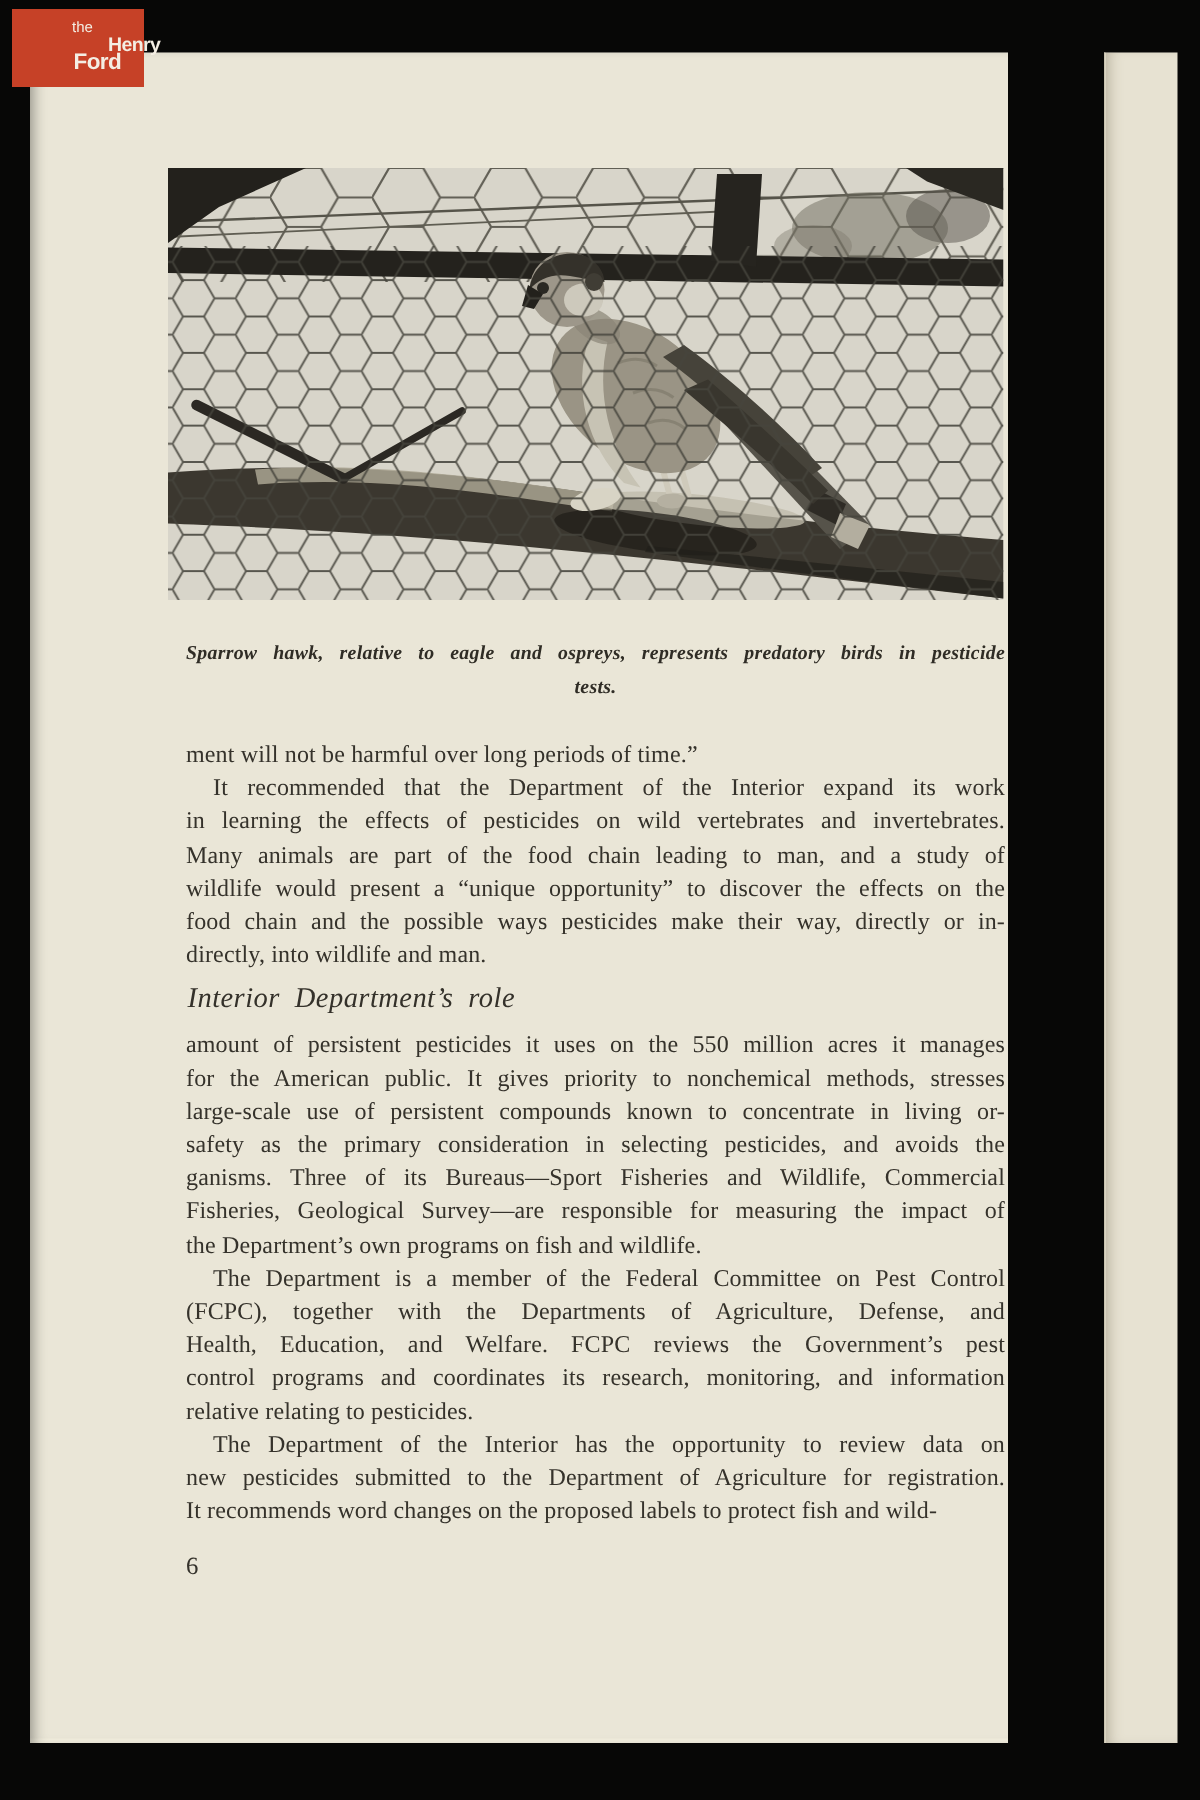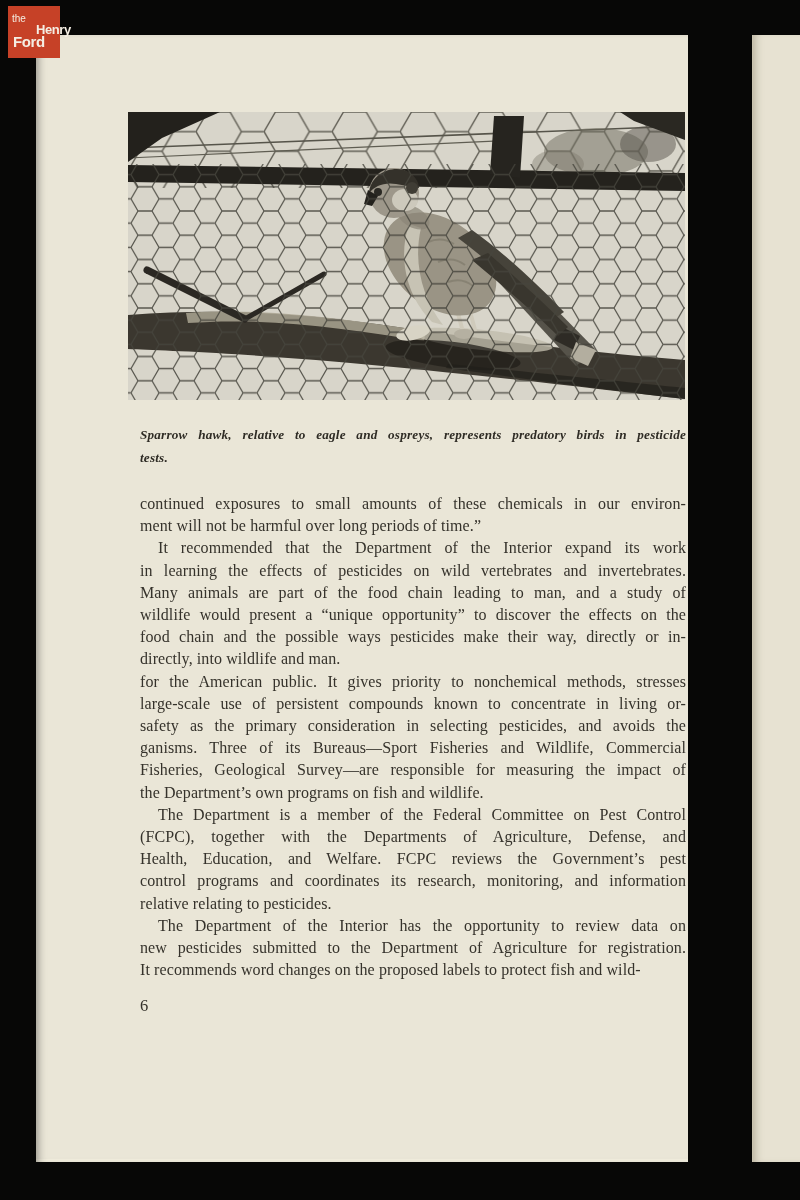--- a/index.html
+++ b/index.html
@@ -1,35 +1,35 @@
 <!DOCTYPE html>
 <html style="--surround: #070706; --page-background: #eae6d7; --logo-red: #c64127; --ink: #35322b; --photo-background: #d8d5ca;"><head>
 <meta charset="utf-8">
 <style>
   html,body{margin:0;padding:0;}
   .scene{position:relative;width:800px;height:1200px;background:var(--surround,#070706);overflow:hidden;
          font-family:"Liberation Serif",serif;}
-  .page{position:absolute;left:36px;top:35px;width:652px;height:1127px;
+  .page{position:absolute;left:20px;top:35px;width:652px;height:1127px;
         background:var(--page-background,#eae6d7);
         box-shadow:inset 7px 0 9px -5px rgba(0,0,0,.38), inset 0 -3px 0 #f2eede;}
   .page-fold{position:absolute;left:716px;top:0;bottom:0;width:48px;background:#e7e2d2;
         border-left:1px solid #c9c3af;box-shadow:inset 7px 0 9px -5px rgba(100,90,65,.38);}
   .logo{position:absolute;left:8px;top:6px;width:52px;height:52px;background:var(--logo-red,#c64127);
-        color:#f4eee3;font-family:"Liberation Sans",sans-serif;z-index:5;}
+        color:#f4eee3;font-family:"Liberation Sans",sans-serif;z-index:5;padding-left:36px;}
   .logo .l1{font-size:10px;line-height:10px;margin:8px 0 0 4px;}
   .logo .l2{font-size:13px;font-weight:bold;line-height:11px;margin-left:28px;letter-spacing:-.4px;}
   .logo .l3{font-size:15px;font-weight:bold;line-height:13px;margin-left:5px;letter-spacing:-.4px;}
   .photo{position:absolute;left:92px;top:77px;width:557px;height:288px;}
   .photo svg{display:block;}
   .caption{position:absolute;left:104px;top:388px;width:546px;font-size:13.2px;font-weight:bold;
         font-style:italic;line-height:23px;color:#2f2c25;letter-spacing:.2px;}
   .bodytext{position:absolute;left:104px;top:458px;width:546px;font-size:16px;line-height:22.2px;
         color:var(--ink,#35322b);letter-spacing:.1px;}
   .line{min-height:22.2px;}
-  .caption .line{min-height:23px;}
+  .caption .line{min-height:23px;text-align:center;}
   .line.just{text-align:justify;text-align-last:justify;}
   .line.ind{text-indent:18px;}
   .heading{font-style:italic;font-size:19px;line-height:26px;margin:5px 0 7px 1px;word-spacing:5px;
         letter-spacing:.3px;color:#34312a;}
   .pageno{margin-top:14px;font-size:16.5px;}
 </style>
 </head>
 <body>
 
 <div class="scene">
@@ -107,32 +107,33 @@
     </div>
 
     <div class="caption">
         <div class="line just">Sparrow hawk, relative to eagle and ospreys, represents predatory birds in pesticide</div>
         <div class="line">tests.</div>
       </div>
 
     <div class="bodytext">
 
     <div class="para">
-          <div class="line just">continued exposures to small amounts of these chemicals in our environ-</div>
           <div class="line">ment will not be harmful over long periods of time.”</div>
         </div>
         <div class="para">
           <div class="line just ind">It recommended that the Department of the Interior expand its work</div>
           <div class="line just">in learning the effects of pesticides on wild vertebrates and invertebrates.</div>
           <div class="line just">Many animals are part of the food chain leading to man, and a study of</div>
           <div class="line just">wildlife would present a “unique opportunity” to discover the effects on the</div>
           <div class="line just">food chain and the possible ways pesticides make their way, directly or in-</div>
           <div class="line">directly, into wildlife and man.</div>
         </div>
+        <div class="heading">Interior Department’s role</div>
         <div class="para">
+          <div class="line just">amount of persistent pesticides it uses on the 550 million acres it manages</div>
           <div class="line just">for the American public.  It gives priority to nonchemical methods, stresses</div>
           <div class="line just">large-scale use of persistent compounds known to concentrate in living or-</div>
           <div class="line just">safety as the primary consideration in selecting pesticides, and avoids the</div>
           <div class="line just">ganisms.  Three of its Bureaus—Sport Fisheries and Wildlife, Commercial</div>
           <div class="line just">Fisheries, Geological Survey—are responsible for measuring the impact of</div>
           <div class="line">the Department’s own programs on fish and wildlife.</div>
         </div>
         <div class="para">
           <div class="line just ind">The Department is a member of the Federal Committee on Pest Control</div>
           <div class="line just">(FCPC), together with the Departments of Agriculture, Defense, and</div>

